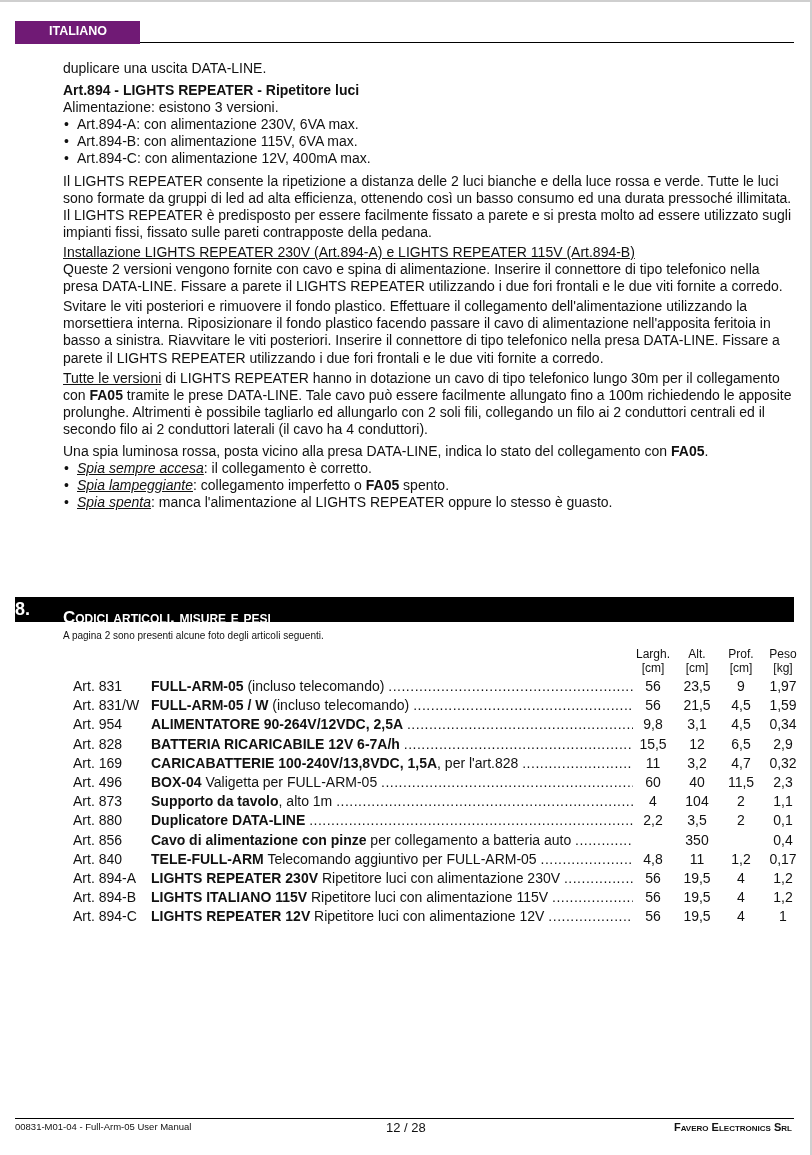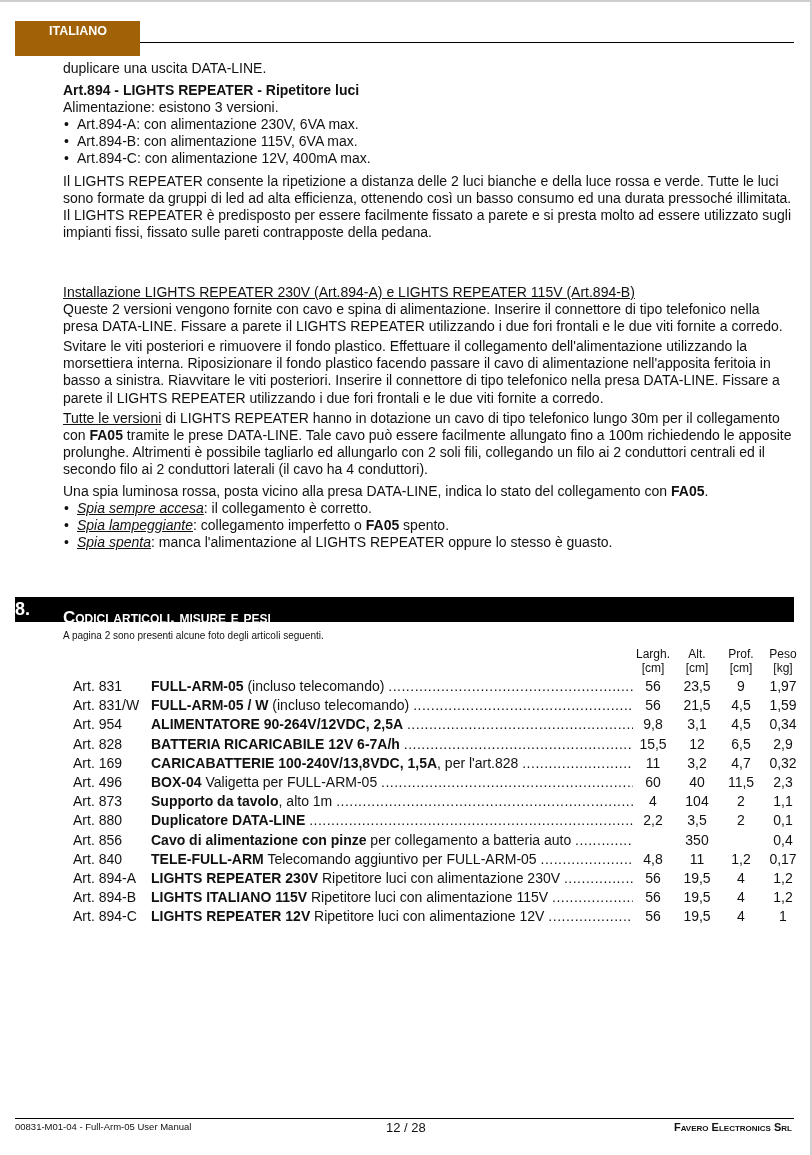--- a/index.html
+++ b/index.html
@@ -9,31 +9,31 @@
     color: #111;
     position: relative;
     border-top: 2px solid #cfcfcf;
     border-right: 2px solid #cfcfcf;
   }
   .lang-bar {
     position: absolute; left: 15px; top: 19px; width: 779px; height: 22px;
     border-bottom: 1.5px solid #000;
   }
   .lang-tab {
-    position: absolute; left: 0; top: 0; width: 125px; height: 35px;
-    background: #a16207; color: #fff; font-weight: bold; font-size: 12.5px;
+    position: absolute; left: 0; top: 0; width: 125px; height: 23px;
+    background: #701a75; color: #fff; font-weight: bold; font-size: 12.5px;
     line-height: 21px; padding-left: 34px;
   }
   .content { position: absolute; left: 63px; top: 58px; width: 732px; font-size: 14px; line-height: 17.1px; }
   .p { margin: 0; }
   .gap { height: 5px; }
   .h3 { font-weight: bold; font-size: 14px; }
   .bul { padding-left: 14px; position: relative; }
   .bul::before { content: "•"; position: absolute; left: 1px; top: 0; }
-  .u { text-decoration: underline; margin-top: 40px; }
+  .u { text-decoration: underline; }
   .b { font-weight: bold; }
   .iu { font-style: italic; text-decoration: underline; }
   .section-bar {
     position: absolute; left: 15px; top: 595px; width: 779px; height: 25px;
     background: #000; color: #fff;
   }
   .sec-num { position: absolute; left: 0; top: 0; font-weight: bold; font-size: 18px; line-height: 25px; }
   .sec-title { position: absolute; left: 48px; top: 0; font-weight: bold; font-size: 17px; line-height: 25px; font-variant: small-caps; margin-top: 8px; }
   .intro { position: absolute; left: 63px; top: 628px; font-size: 10px; }
   .tbl { position: absolute; left: 73px; top: 645px; width: 732px; font-size: 14px; }

